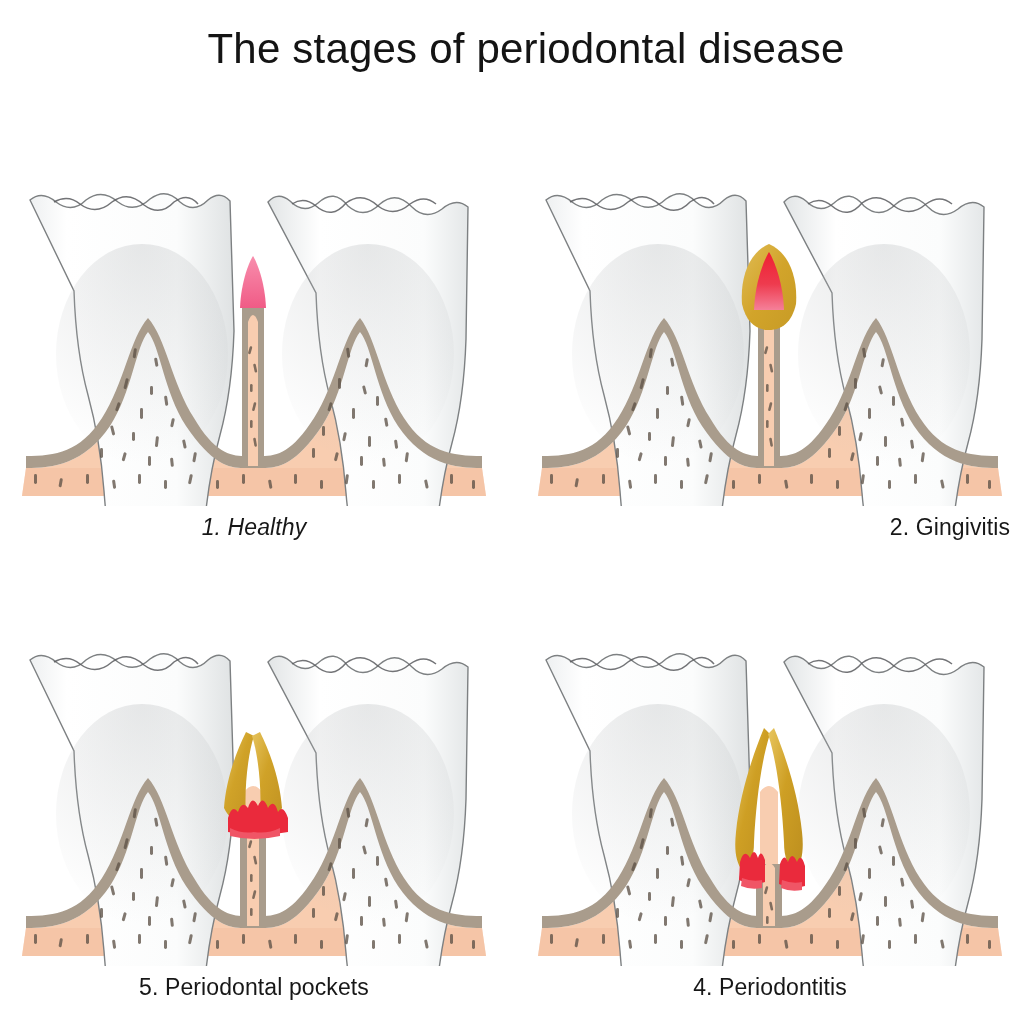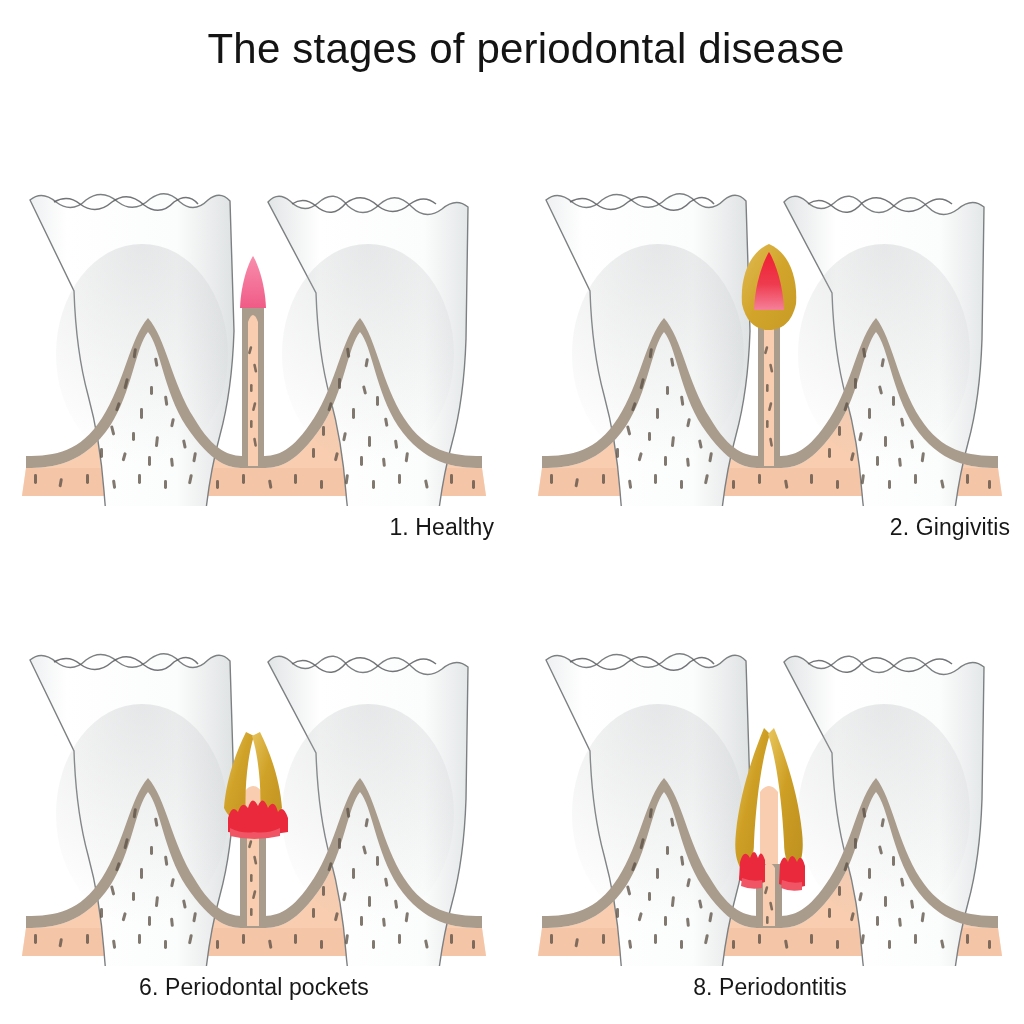--- a/index.html
+++ b/index.html
@@ -27,21 +27,21 @@
     letter-spacing:.1px;white-space:nowrap;
   }
   
   #p1{left:14px; top:96px;  width:480px;height:460px;}
   #p2{left:530px;top:96px;  width:480px;height:460px;}
   #p3{left:14px; top:556px; width:480px;height:465px;}
   #p4{left:530px;top:556px; width:480px;height:465px;}
 
   #p1 .caption,#p2 .caption{top:418px;}
   #p3 .caption,#p4 .caption{top:418px;}
-  #p1 .caption{text-align:right;}
+  #p1 .caption{text-align:center;font-style:italic;}
   #p2 .caption{text-align:right;}
 </style>
 </head>
 <body>
 
 <div id="figure">
 
   <div id="title">The stages of periodontal disease</div>
 
   <div class="panel" id="p1">
@@ -474,21 +474,21 @@
         <rect x="280" y="378" width="3" height="10" rx="1.4"></rect>
         <rect x="306" y="384" width="3" height="9" rx="1.4"></rect>
         <rect x="332" y="378" width="3" height="10" rx="1.4" transform="rotate(8 332 378)"></rect>
         <rect x="358" y="384" width="3" height="9" rx="1.4"></rect>
         <rect x="384" y="378" width="3" height="10" rx="1.4"></rect>
         <rect x="410" y="384" width="3" height="9" rx="1.4" transform="rotate(-12 410 384)"></rect>
         <rect x="436" y="378" width="3" height="10" rx="1.4"></rect>
         <rect x="458" y="384" width="3" height="9" rx="1.4"></rect>
       </g>
     </svg>
-    <div class="caption">6. Periodontal pockets</div>
+    <div class="caption">5. Periodontal pockets</div>
   </div>
 
   <div class="panel" id="p4">
     <svg class="art" width="480" height="410" viewBox="0 0 480 410">
       <defs>
         <linearGradient id="en4" x1="0" y1="0" x2="1" y2="0">
           <stop offset="0" stop-color="#eef0f1"></stop>
             <stop offset=".18" stop-color="#ffffff"></stop>
           <stop offset=".72" stop-color="#fbfcfc"></stop>
             <stop offset="1" stop-color="#dfe2e3"></stop>
@@ -619,16 +619,16 @@
         <rect x="280" y="378" width="3" height="10" rx="1.4"></rect>
         <rect x="306" y="384" width="3" height="9" rx="1.4"></rect>
         <rect x="332" y="378" width="3" height="10" rx="1.4" transform="rotate(8 332 378)"></rect>
         <rect x="358" y="384" width="3" height="9" rx="1.4"></rect>
         <rect x="384" y="378" width="3" height="10" rx="1.4"></rect>
         <rect x="410" y="384" width="3" height="9" rx="1.4" transform="rotate(-12 410 384)"></rect>
         <rect x="436" y="378" width="3" height="10" rx="1.4"></rect>
         <rect x="458" y="384" width="3" height="9" rx="1.4"></rect>
       </g>
     </svg>
-    <div class="caption">8. Periodontitis</div>
+    <div class="caption">4. Periodontitis</div>
   </div>
 
 </div>
 
 </body></html>

